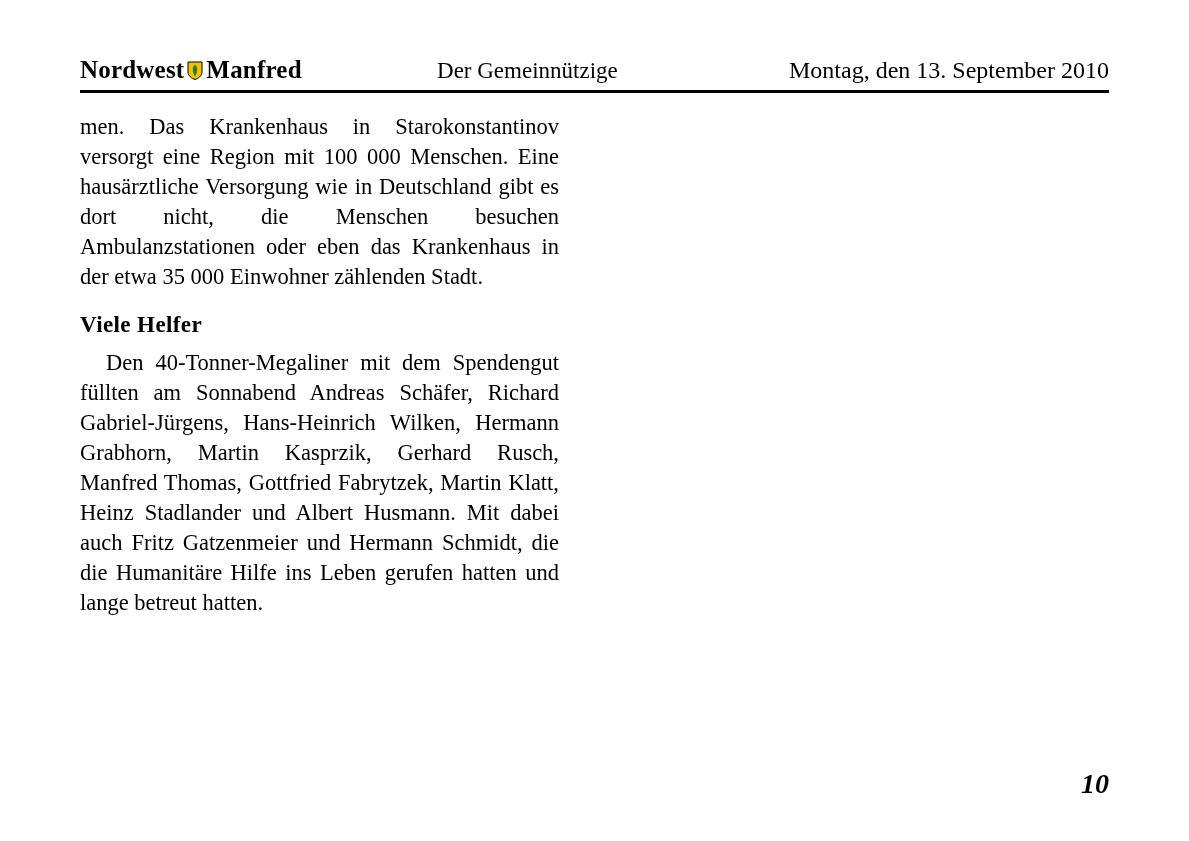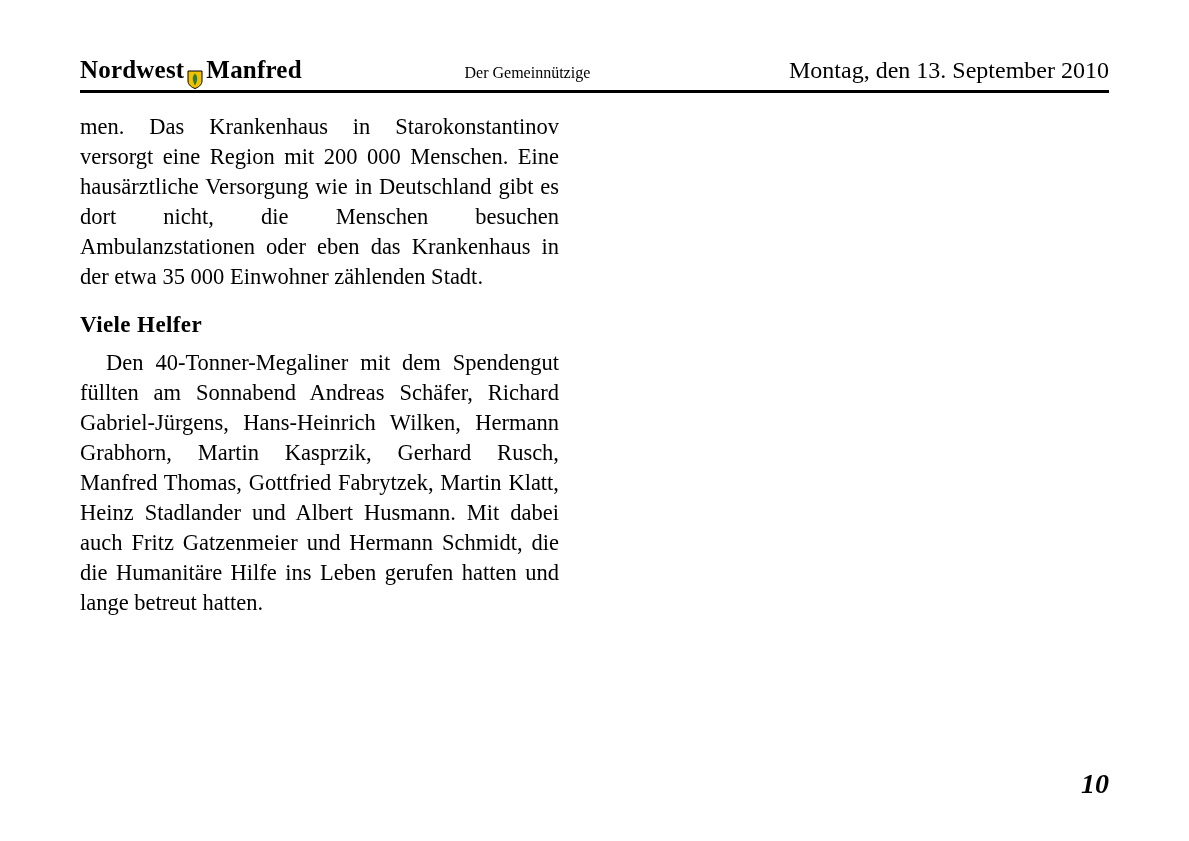--- a/index.html
+++ b/index.html
@@ -27,37 +27,37 @@
     left: 80px;
     top: 56px;
     width: 1029px;
     height: 34px;
     display: flex;
     align-items: baseline;
     justify-content: space-between;
   }
   .brand {
     display: flex;
-    align-items: flex-end;
+    align-items: flex-start;
     font-family: "Liberation Serif", serif;
     font-weight: bold;
     font-size: 25px;
     letter-spacing: 0.2px;
     white-space: nowrap;
   }
   .brand .logo-mark {
     display: inline-block;
     width: 16px;
     height: 19px;
     margin: 0 3px;
     position: relative;
     top: 2px;
   }
   .section-title {
-    font-size: 16px;
+    font-size: 23px;
     font-family: "Liberation Serif", serif;
     white-space: nowrap;
     position: relative;
     left: -18px;
   }
   .issue-date {
     font-size: 24px;
     font-family: "Liberation Serif", serif;
     white-space: nowrap;
   }
@@ -126,20 +126,20 @@
         </svg>
       </span>
       <span>Manfred</span>
     </div>
     <div class="section-title">Der Gemeinnützige</div>
     <div class="issue-date">Montag, den 13. September 2010</div>
   </div>
   <div class="header-rule"></div>
 
   <div class="column">
-    <p class="last-line-left">men. Das Krankenhaus in Starokonstantinov versorgt eine Region mit 200 000 Menschen. Eine hausärztliche Versorgung wie in Deutschland gibt es dort nicht, die Menschen besuchen Ambulanzstationen oder eben das Krankenhaus in der etwa 35 000 Einwohner zählenden Stadt.</p>
+    <p class="last-line-left">men. Das Krankenhaus in Starokonstantinov versorgt eine Region mit 100 000 Menschen. Eine hausärztliche Versorgung wie in Deutschland gibt es dort nicht, die Menschen besuchen Ambulanzstationen oder eben das Krankenhaus in der etwa 35 000 Einwohner zählenden Stadt.</p>
     <h2 class="subhead">Viele Helfer</h2>
     <p class="indent last-line-left">Den 40-Tonner-Megaliner mit dem Spendengut füllten am Sonnabend Andreas Schäfer, Richard Gabriel-Jürgens, Hans-Heinrich Wilken, Hermann Grabhorn, Martin Kasprzik, Gerhard Rusch, Manfred Thomas, Gottfried Fabrytzek, Martin Klatt, Heinz Stadlander und Albert Husmann. Mit dabei auch Fritz Gatzenmeier und Hermann Schmidt, die die Humanitäre Hilfe ins Leben gerufen hatten und lange betreut hatten.</p>
   </div>
 
   <div class="page-number">10</div>
 
 </div>
 
 </body></html>

